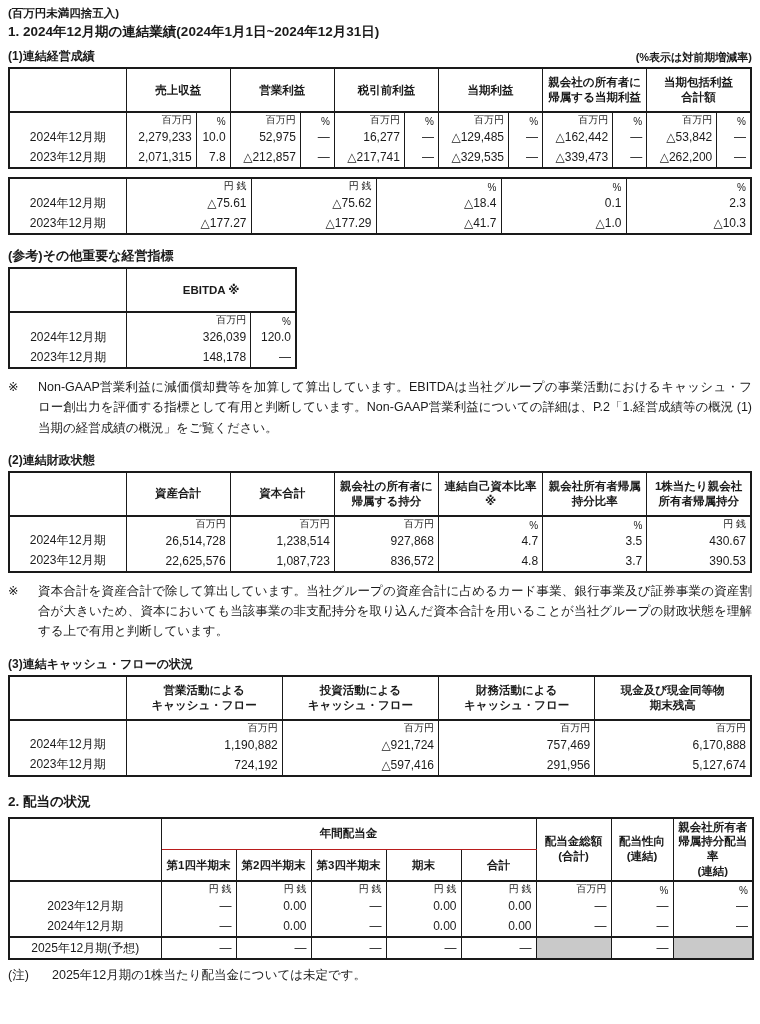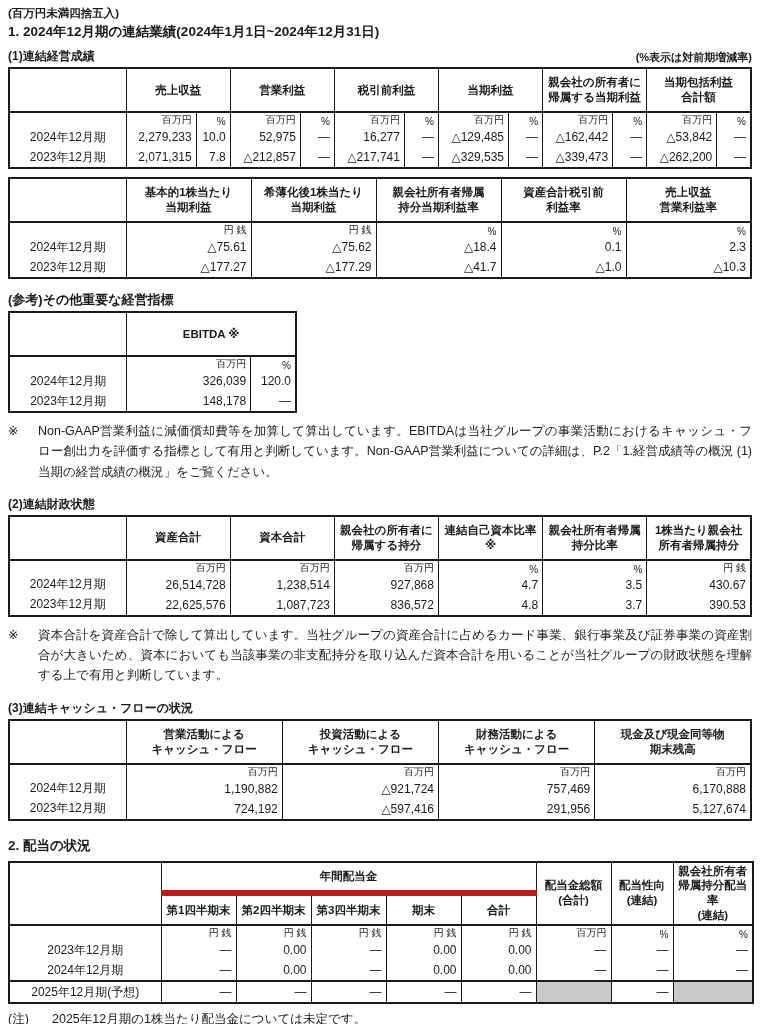--- a/index.html
+++ b/index.html
@@ -26,21 +26,21 @@
   tr.data td{font-size:12px;text-align:right;height:20px;vertical-align:middle;white-space:nowrap;}
   tr.data td.lbl, tr.units td.lbl{text-align:center;font-size:12px;}
   .m8{margin-bottom:8px;}
   .caption{font-size:13px;font-weight:bold;margin:12px 0 2px 0;}
   .note{display:flex;font-size:12.5px;line-height:1.62;margin:8px 0 14px 0;}
   .note .marker{flex:0 0 30px;}
   .note .body{flex:1;text-align:justify;}
   .note2 .marker{flex:0 0 44px;}
   h2.sec{font-size:13.5px;font-weight:bold;margin:16px 0 6px 0;}
   
-  .tbl th.mid{border-bottom:6px solid #b91c1c;height:22px;}
+  .tbl th.mid{border-bottom:1px solid #b91c1c;height:22px;}
   .tbl th.sub{border-bottom:2px solid #1a1a1a;height:22px;font-size:11.5px;}
   td.gray{background:#c9c9c9;}
   tr.forecast td{border-top:2px solid #1a1a1a;}
 </style>
 </head>
 <body>
 
 <div class="doc">
 
   <div class="top-note">(百万円未満四捨五入)</div>
@@ -131,33 +131,20 @@
   <table class="tbl" style="width:744px;">
     <colgroup>
       <col style="width:117px;">
         <col>
         <col>
         <col>
         <col>
         <col>
     </colgroup>
     <tbody>
-        <tr>
-      <th></th>
-      <th>基本的1株当たり
-当期利益</th>
-      <th>希薄化後1株当たり
-当期利益</th>
-      <th>親会社所有者帰属
-持分当期利益率</th>
-      <th>資産合計税引前
-利益率</th>
-      <th>売上収益
-営業利益率</th>
-    </tr>
     <tr class="units">
       <td class="lbl"></td>
       <td>円 銭</td>
       <td>円 銭</td>
       <td>%</td>
       <td>%</td>
       <td>%</td>
     </tr>
     <tr class="data">
       <td class="lbl">2024年12月期</td>

